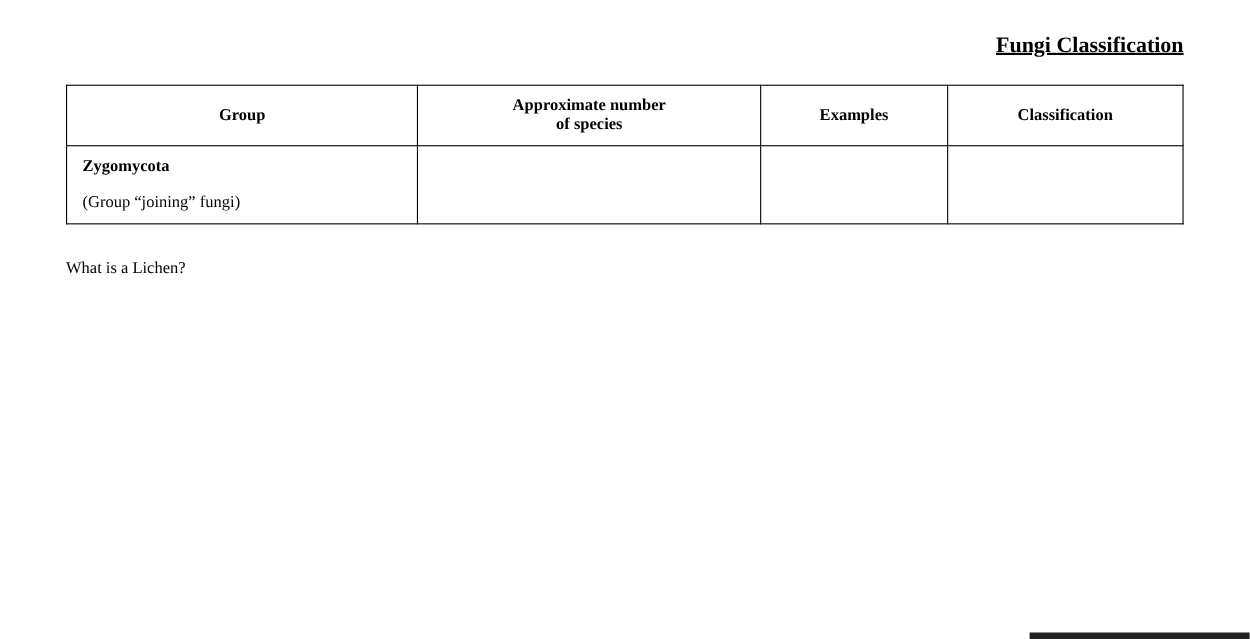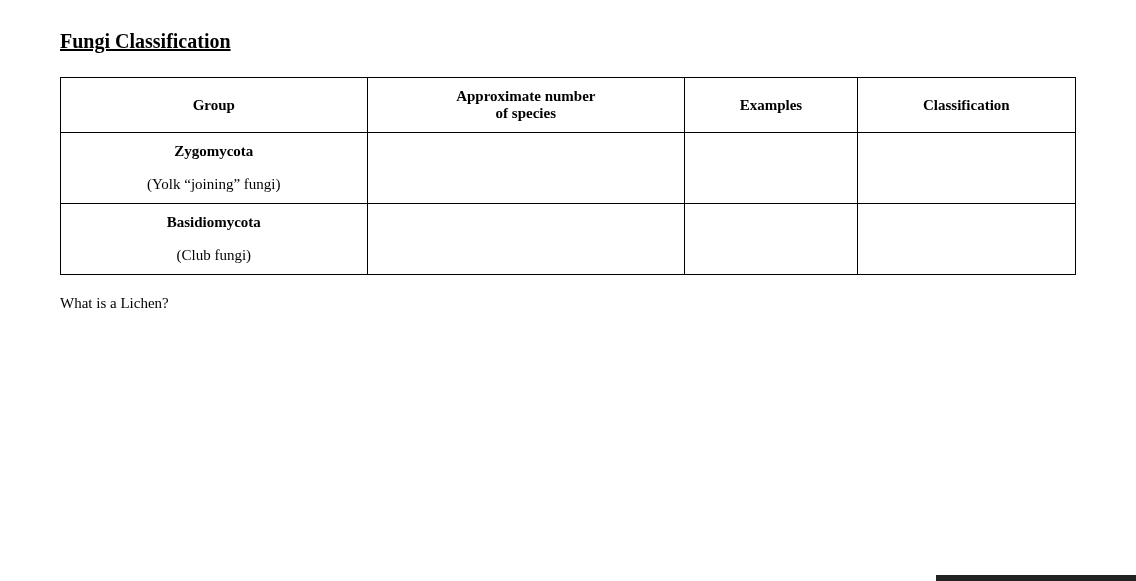--- a/index.html
+++ b/index.html
@@ -16,43 +16,44 @@
       width: 1136px;
       min-height: 581px;
       padding: 30px 60px 30px 60px;
     }
 
     .page-title {
       font-size: 20px;
       font-weight: bold;
       text-decoration: underline;
       margin-bottom: 24px;
+      text-align: right;
     }
 
     table {
       border-collapse: collapse;
       width: 100%;
-      margin-bottom: 20px;
+      margin-bottom: 32px;
     }
 
     th, td {
       border: 1.5px solid #000000;
       padding: 10px 14px;
       vertical-align: middle;
       text-align: center;
     }
 
     thead th {
       font-weight: bold;
       font-size: 15px;
       background: #ffffff;
     }
 
     tbody td.group-cell {
-      text-align: center;
+      text-align: left;
     }
 
     .group-name {
       font-weight: bold;
       display: block;
       margin-bottom: 16px;
     }
 
     .group-subtitle {
       font-weight: normal;
@@ -84,30 +85,21 @@
       <th>Group</th>
       <th>Approximate number<br>of species</th>
       <th>Examples</th>
       <th>Classification</th>
     </tr>
   </thead>
   <tbody>
     <tr>
       <td class="group-cell">
         <span class="group-name">Zygomycota</span>
-        <span class="group-subtitle">(Yolk “joining” fungi)</span>
-      </td>
-      <td></td>
-      <td></td>
-      <td></td>
-    </tr>
-    <tr>
-      <td class="group-cell">
-        <span class="group-name">Basidiomycota</span>
-        <span class="group-subtitle">(Club fungi)</span>
+        <span class="group-subtitle">(Group “joining” fungi)</span>
       </td>
       <td></td>
       <td></td>
       <td></td>
     </tr>
   </tbody>
 </table>
 
 <p class="lichen-text">What is a Lichen?</p>
 

